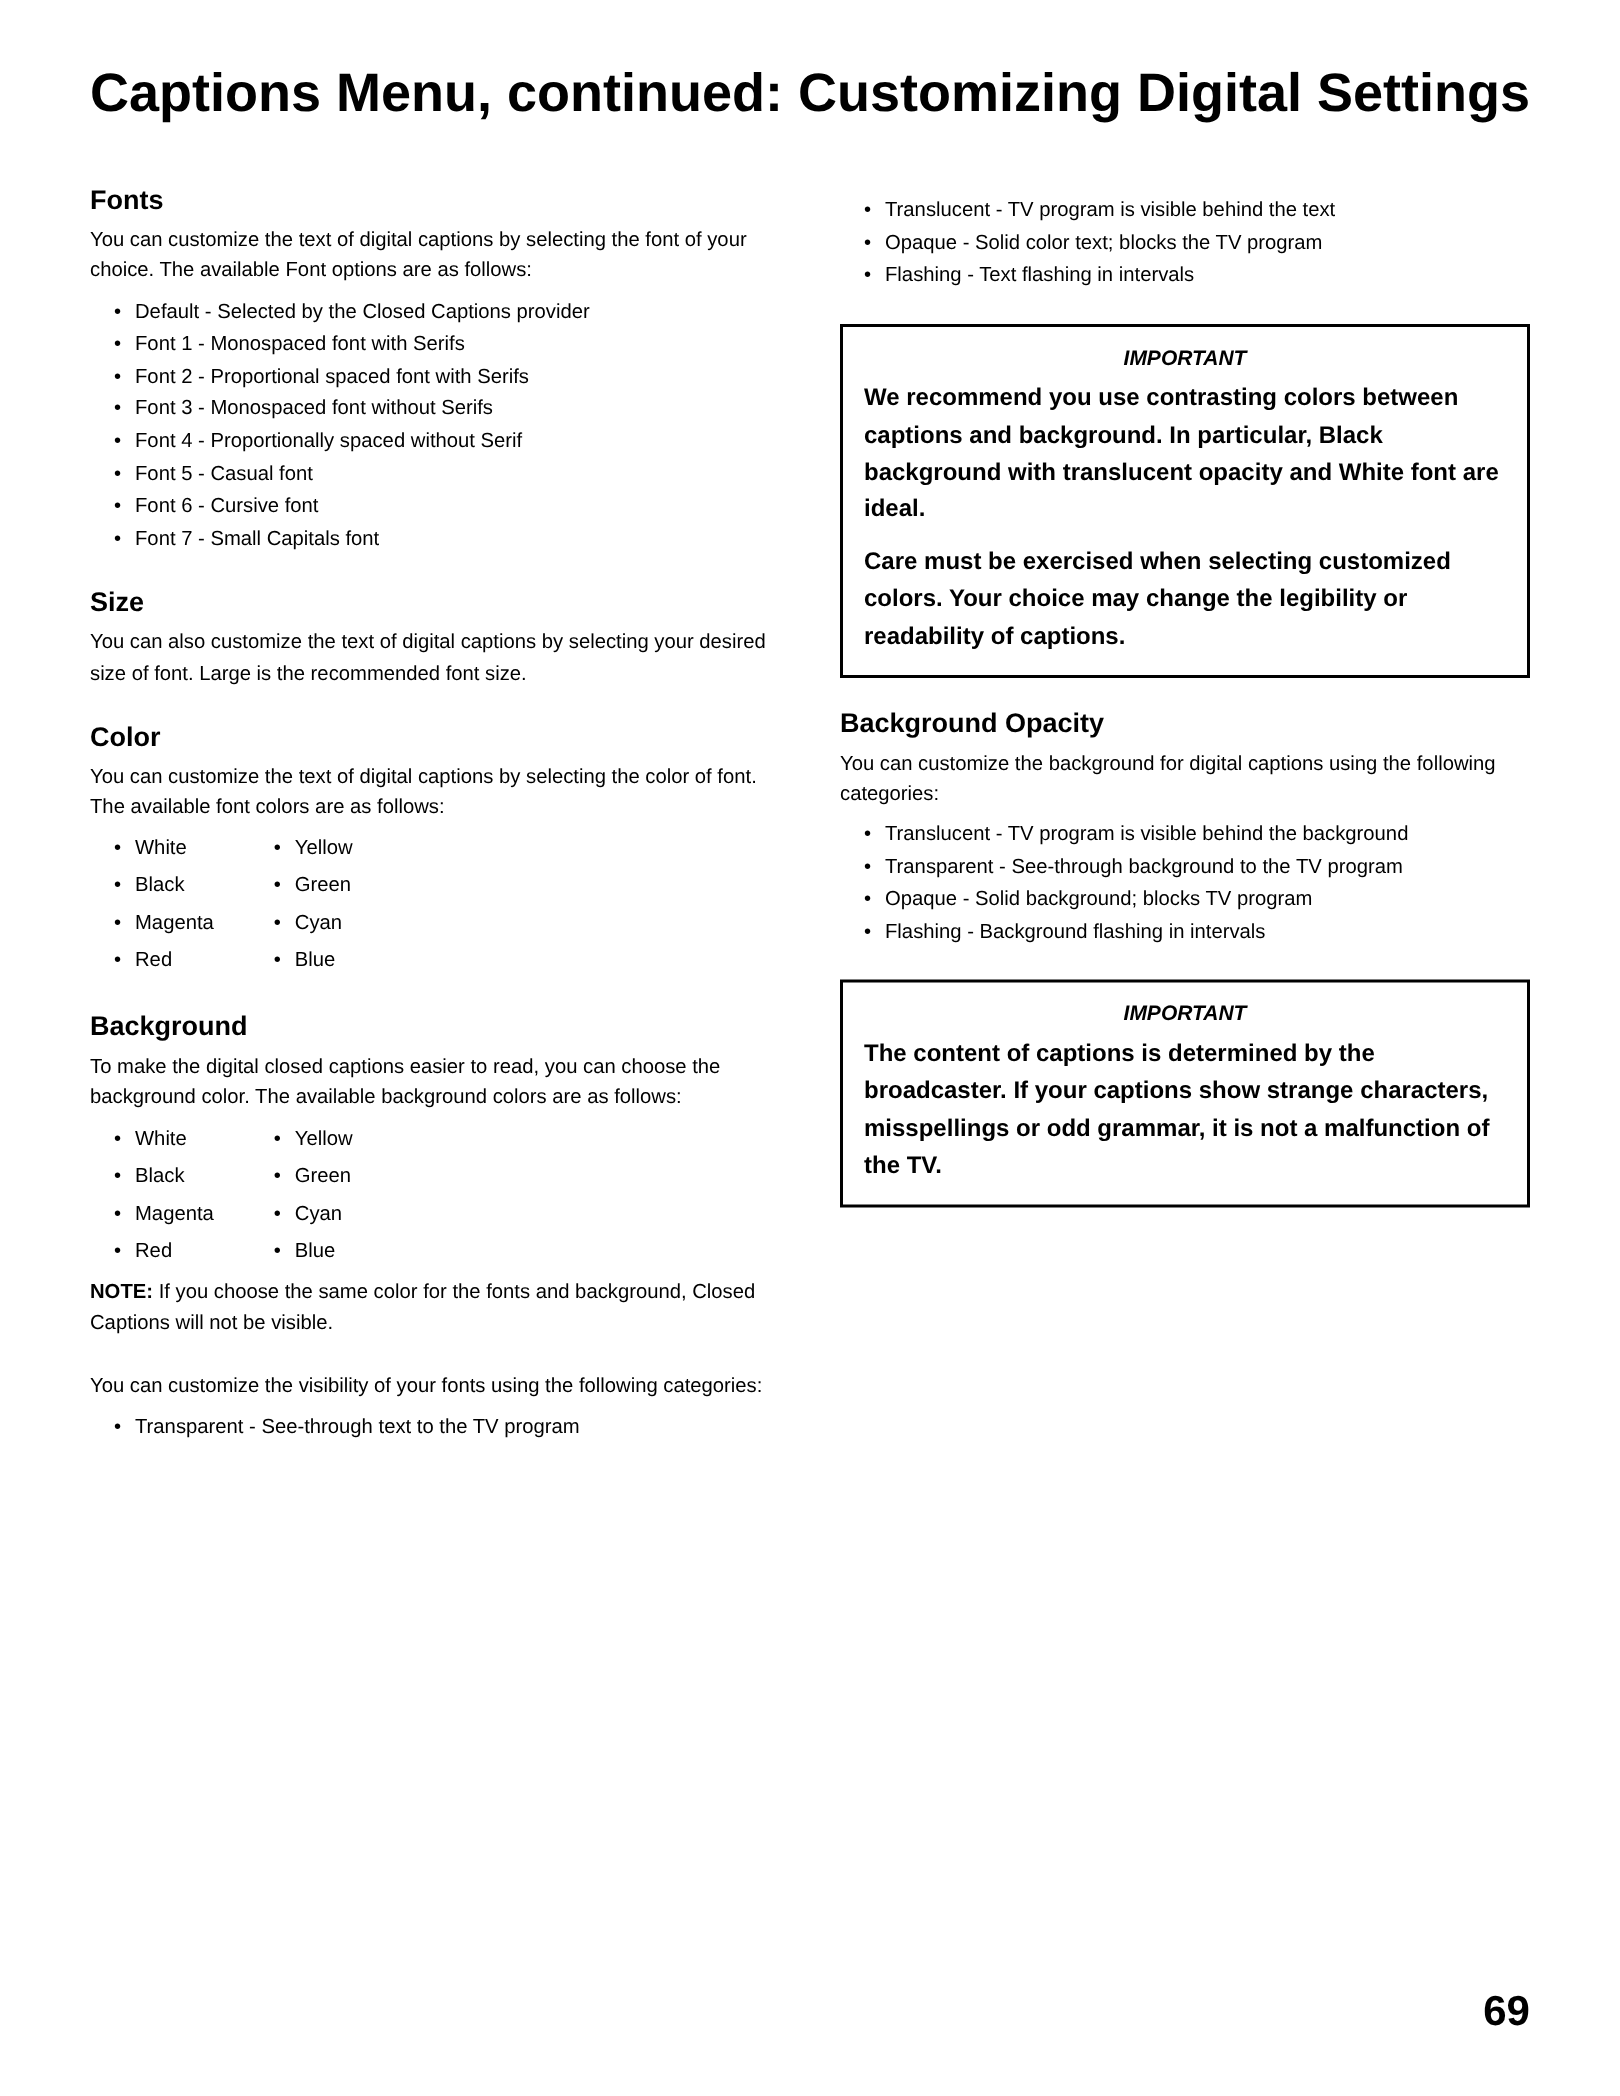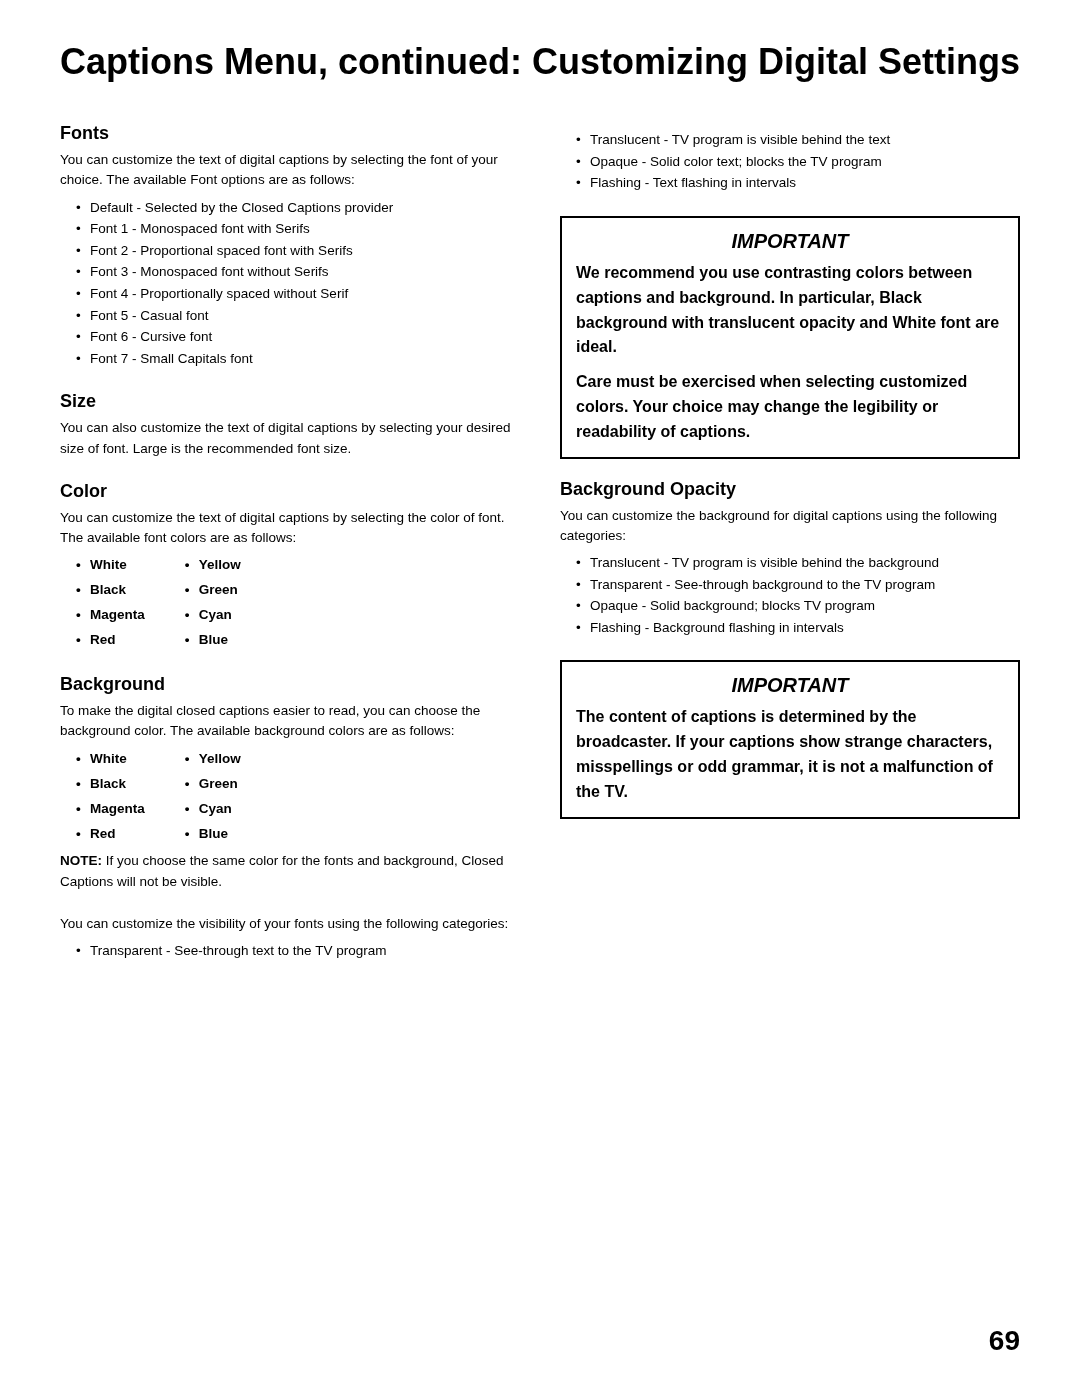--- a/index.html
+++ b/index.html
@@ -67,36 +67,35 @@
     .two-column-list .col {
       display: flex;
       flex-direction: column;
       gap: 2px;
     }
     .two-column-list .col div {
       font-size: 13.5px;
       line-height: 1.7;
       position: relative;
       padding-left: 14px;
-      font-weight: bold;
     }
     .two-column-list .col div::before {
       content: "•";
       position: absolute;
       left: 0;
     }
     .important-box {
       border: 2px solid #000;
       padding: 12px 14px;
       margin: 14px 0;
     }
     .important-box .important-title {
       font-style: italic;
       font-weight: bold;
-      font-size: 20px;
+      font-size: 14px;
       text-align: center;
       margin-bottom: 8px;
     }
     .important-box p {
       font-size: 16px;
       font-weight: bold;
       line-height: 1.55;
     }
     .note-text {
       font-size: 13.5px;

